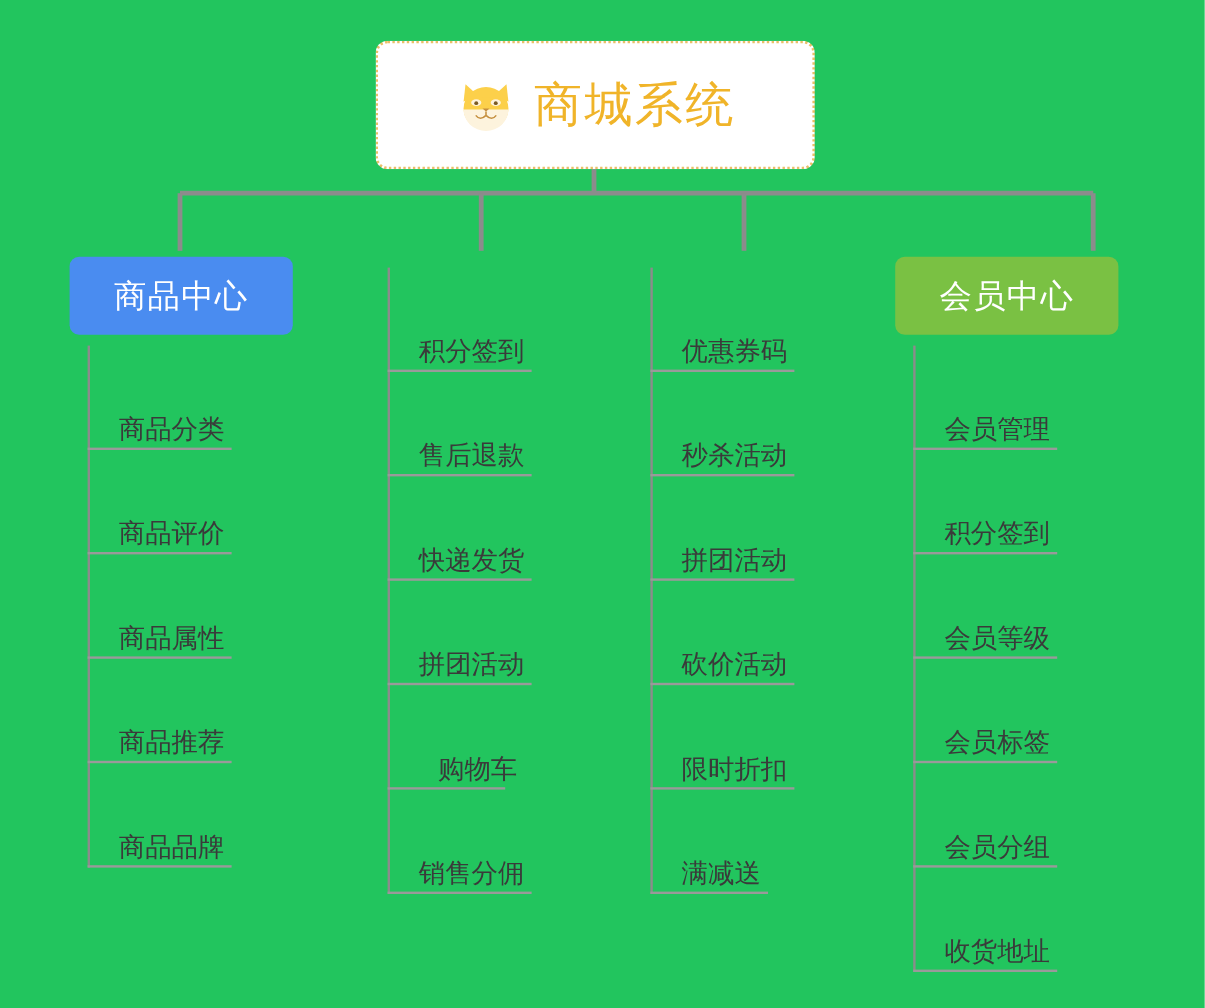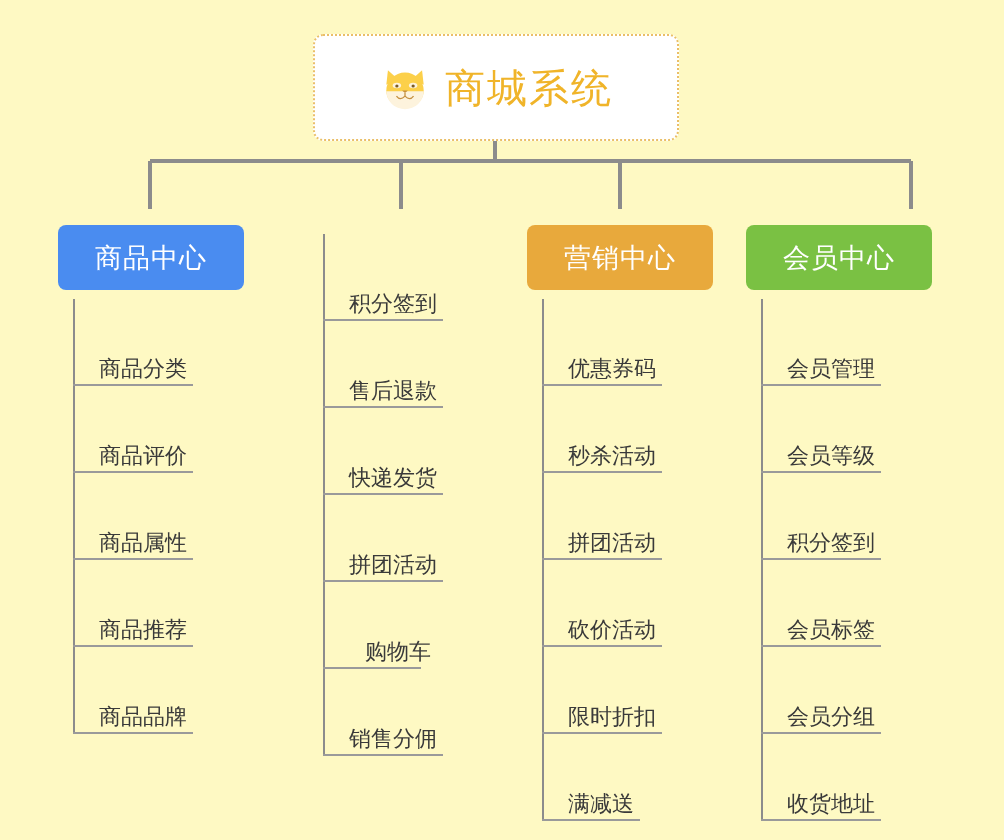--- a/index.html
+++ b/index.html
@@ -55,21 +55,21 @@
     left: 0;
     top: 0;
     width: 1004px;
     height: 840px;
     pointer-events: none;
   }
 
   
   .column {
     position: absolute;
-    top: 225px;
+    top: 214px;
     width: 186px;
   }
   .column.c0 { left: 58px; }
   .column.c1 { left: 308px; }
   .column.c2 { left: 527px; }
   .column.c3 { left: 746px; }
 
   .col-header {
     width: 186px;
     height: 65px;
@@ -120,21 +120,21 @@
     position: absolute;
     left: 0;
     bottom: 0;
     height: 2px;
     background: #9a9a9a;
   }
 </style>
 </head>
 <body>
 
-<div id="canvas" style="background: #fef9c3;">
+<div id="canvas" style="background: #22c55e;">
 
   <svg id="connectors" viewBox="0 0 1004 840" width="1004" height="840">
     <g id="connector-group" stroke="#8c8c8c" stroke-width="4" fill="none" stroke-linecap="butt">
 
       <path d="M495,141 L495,161" stroke="#8c8c8c"></path>
 
       <path d="M150,161 L911,161" stroke="#8c8c8c"></path>
 
       <path d="M150,161 L150,209" stroke="#8c8c8c"></path>
       <path d="M401,161 L401,209" stroke="#8c8c8c"></path>
@@ -220,21 +220,20 @@
           <div class="leaf-rule" style="width: 98px; background: rgb(154, 154, 154);"></div>
         </div>
       <div class="leaf-item">
           <span class="leaf-text" style="border-bottom: none;">销售分佣</span>
           <div class="leaf-rule" style="width: 120px; background: rgb(154, 154, 154);"></div>
         </div>
     </div>
   </div>
 
   <div class="column c2">
-    <div class="col-header" style="background: rgb(232, 169, 60);">营销中心</div>
     <div class="leaf-list">
       <div class="leaf-spine" style="background: rgb(140, 140, 140);"></div>
       <div class="leaf-item">
           <span class="leaf-text" style="border-bottom: none;">优惠券码</span>
           <div class="leaf-rule" style="width: 120px; background: rgb(154, 154, 154);"></div>
         </div>
       <div class="leaf-item">
           <span class="leaf-text" style="border-bottom: none;">秒杀活动</span>
           <div class="leaf-rule" style="width: 120px; background: rgb(154, 154, 154);"></div>
         </div>
@@ -259,28 +258,28 @@
 
   <div class="column c3">
     <div class="col-header" style="background: rgb(122, 193, 67);">会员中心</div>
     <div class="leaf-list">
       <div class="leaf-spine" style="background: rgb(140, 140, 140);"></div>
       <div class="leaf-item">
           <span class="leaf-text" style="border-bottom: none;">会员管理</span>
           <div class="leaf-rule" style="width: 120px; background: rgb(154, 154, 154);"></div>
         </div>
       <div class="leaf-item">
+          <span class="leaf-text" style="border-bottom: none;">积分签到</span>
+          <div class="leaf-rule" style="width: 120px; background: rgb(154, 154, 154);"></div>
+        </div>
+      <div class="leaf-item">
           <span class="leaf-text" style="border-bottom: none;">会员等级</span>
           <div class="leaf-rule" style="width: 120px; background: rgb(154, 154, 154);"></div>
         </div>
       <div class="leaf-item">
-          <span class="leaf-text" style="border-bottom: none;">积分签到</span>
-          <div class="leaf-rule" style="width: 120px; background: rgb(154, 154, 154);"></div>
-        </div>
-      <div class="leaf-item">
           <span class="leaf-text" style="border-bottom: none;">会员标签</span>
           <div class="leaf-rule" style="width: 120px; background: rgb(154, 154, 154);"></div>
         </div>
       <div class="leaf-item">
           <span class="leaf-text" style="border-bottom: none;">会员分组</span>
           <div class="leaf-rule" style="width: 120px; background: rgb(154, 154, 154);"></div>
         </div>
       <div class="leaf-item">
           <span class="leaf-text" style="border-bottom: none;">收货地址</span>
           <div class="leaf-rule" style="width: 120px; background: rgb(154, 154, 154);"></div>

